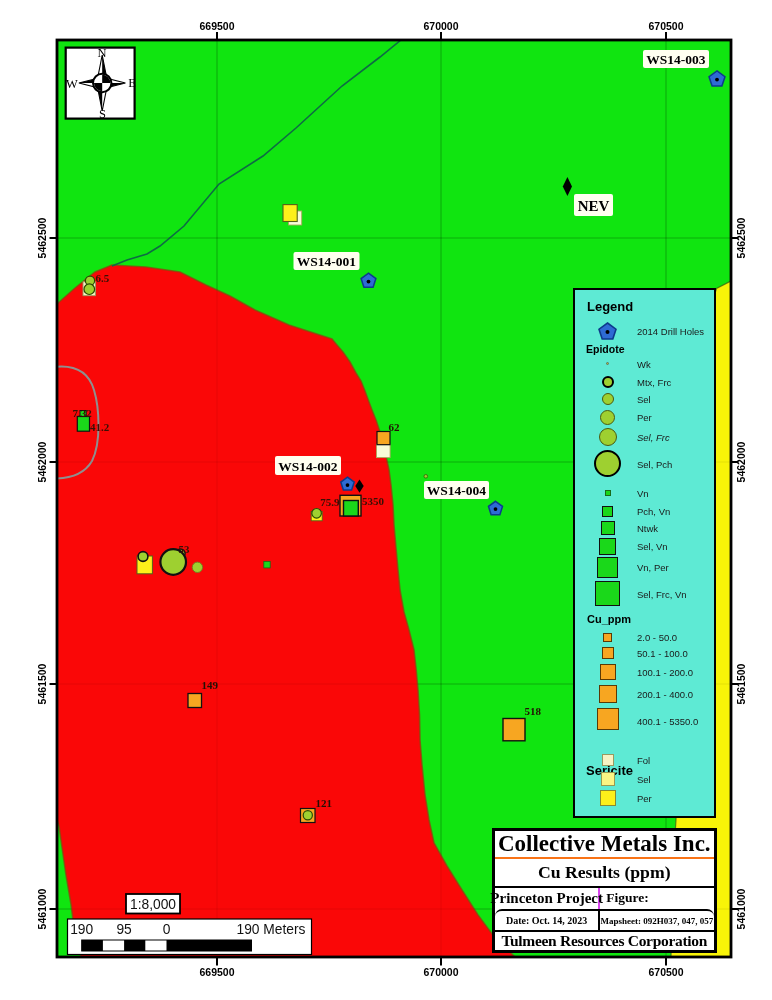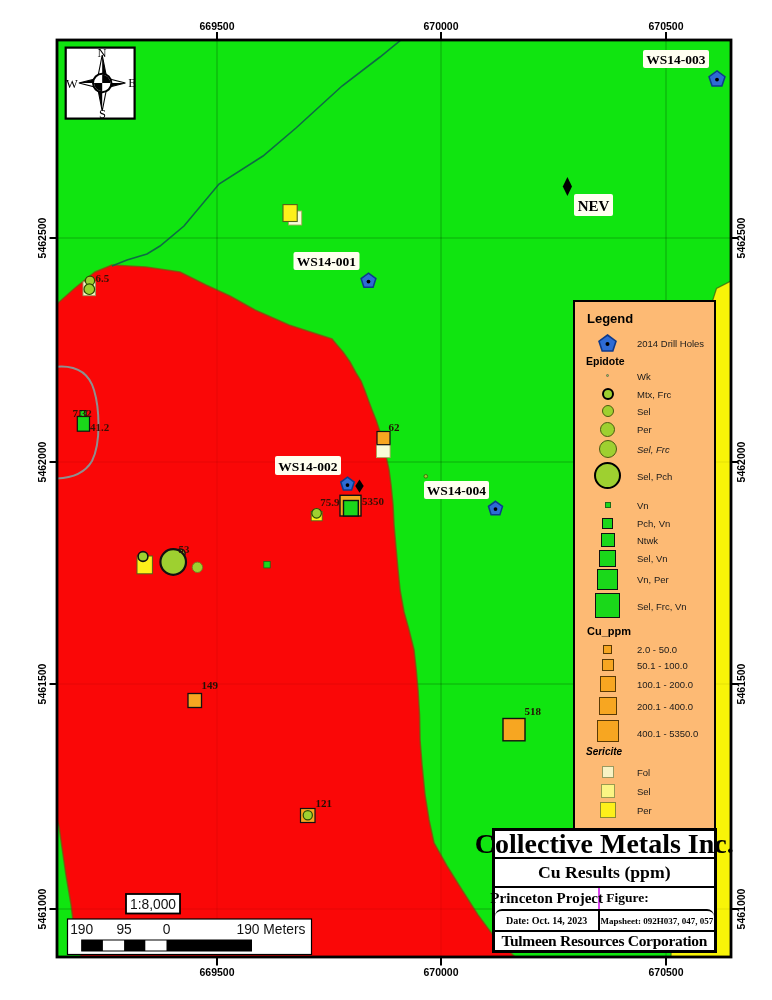--- a/index.html
+++ b/index.html
@@ -243,21 +243,21 @@
     <text transform="translate(46,462) rotate(-90)">5462000</text>
     <text transform="translate(46,684) rotate(-90)">5461500</text>
     <text transform="translate(46,909) rotate(-90)">5461000</text>
     <text transform="translate(744.5,238) rotate(-90)">5462500</text>
     <text transform="translate(744.5,462) rotate(-90)">5462000</text>
     <text transform="translate(744.5,684) rotate(-90)">5461500</text>
     <text transform="translate(744.5,909) rotate(-90)">5461000</text>
   </g>
 </svg>
 
-<div class="abs" id="legend" style="left:573px;top:288px;width:143px;height:530px;background:#fdba74;border:2px solid #000;box-sizing:border-box;margin-top:12px;">
+<div class="abs" id="legend" style="left:573px;top:288px;width:143px;height:530px;background:#5eead4;border:2px solid #000;box-sizing:border-box;">
 
   <div class="hd" style="left:12px;top:9px;font-size:13px;">Legend</div>
 
   <svg class="abs" style="left:23px;top:31.5px;" width="19" height="18" viewBox="0 0 19 18">
     <path d="M9.5 1 L18 7.2 L14.8 17 L4.2 17 L1 7.2 Z" fill="#2e6bd4" stroke="#0d3a8c" stroke-width="1.6"></path>
     <circle cx="9.5" cy="10" r="2" fill="#000"></circle>
   </svg>
   <div class="lt" style="top:36px;">2014 Drill Holes</div>
 
   <div class="hd" style="left:11px;top:52.5px;font-size:10.5px;">Epidote</div>
@@ -308,37 +308,37 @@
 
   <div class="sym" style="left:25px;top:374px;width:15.5px;height:15.5px;background:#f7a621;border:1px solid #5a3a05;"></div>
   <div class="lt" style="top:377px;">100.1 - 200.0</div>
 
   <div class="sym" style="left:23.5px;top:394.5px;width:18.5px;height:18.5px;background:#f7a621;border:1px solid #5a3a05;"></div>
   <div class="lt" style="top:399px;text-align:right;">200.1 - 400.0</div>
 
   <div class="sym" style="left:21.5px;top:418px;width:22px;height:22px;background:#f7a621;border:1px solid #5a3a05;"></div>
   <div class="lt" style="top:426px;">400.1 - 5350.0</div>
 
-  <div class="hd" style="left:11px;top:444px;font-size:10px;font-style:italic;">Sericite</div>
+  <div class="hd" style="left:11px;top:473px;font-size:13px;">Sericite</div>
 
   <div class="sym" style="left:26.5px;top:464px;width:12px;height:12px;background:#f8f3c4;border:1px solid #9a9a60;"></div>
   <div class="lt" style="top:465px;">Fol</div>
 
   <div class="sym" style="left:25.5px;top:481.5px;width:14px;height:14px;background:#fbf584;border:1px solid #9a9a50;"></div>
   <div class="lt" style="top:483.5px;">Sel</div>
 
   <div class="sym" style="left:24.5px;top:500px;width:16px;height:16px;background:#fdf01a;border:1px solid #8a8a30;"></div>
   <div class="lt" style="top:503px;">Per</div>
 </div>
 
 <div class="abs" id="tblock" style="left:492px;top:828px;width:224.5px;height:125px;background:#ffffff;border:3px solid #000;box-sizing:border-box;font-family:'Liberation Serif',serif;font-weight:bold;color:#000;display:flex;flex-direction:column;">
 
-  <div style="height:25.7px;display:flex;align-items:center;justify-content:center;font-size:28px;white-space:nowrap;">Collective Metals Inc.</div>
-
-  <div style="height:27.6px;border-top:2px solid #000000;display:flex;align-items:center;justify-content:center;font-size:17.7px;white-space:nowrap;">Cu Results (ppm)</div>
+  <div style="height:25.7px;display:flex;align-items:center;justify-content:center;font-size:23px;white-space:nowrap;">Collective Metals Inc.</div>
+
+  <div style="height:27.6px;border-top:2px solid #f97316;display:flex;align-items:center;justify-content:center;font-size:17.7px;white-space:nowrap;">Cu Results (ppm)</div>
 
   <div style="height:21.6px;border-top:2px solid #000;display:flex;">
     <div style="width:103.3px;border-right:2px solid #d946ef;display:flex;align-items:center;justify-content:center;font-size:15px;white-space:nowrap;">Princeton Project</div>
     <div style="flex:1;display:flex;align-items:center;font-size:13.5px;padding-left:6px;white-space:nowrap;">Figure:</div>
   </div>
 
   <div style="height:19.3px;border-top:2px solid #000;display:flex;border-radius:7px;">
     <div style="width:103.3px;border-right:2px solid #000;display:flex;align-items:center;justify-content:center;font-size:10px;white-space:nowrap;">Date: Oct. 14, 2023</div>
     <div style="flex:1;display:flex;align-items:center;justify-content:center;font-size:9px;white-space:nowrap;">Mapsheet: 092H037, 047, 057</div>
   </div>

